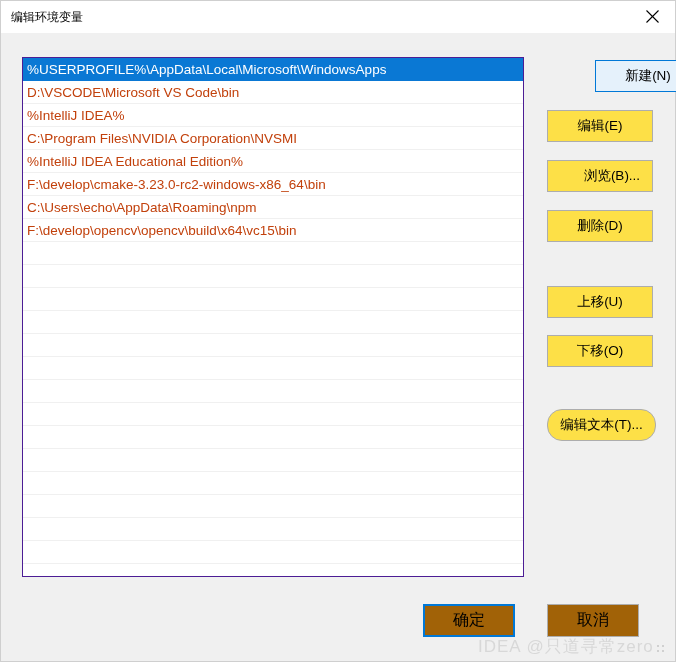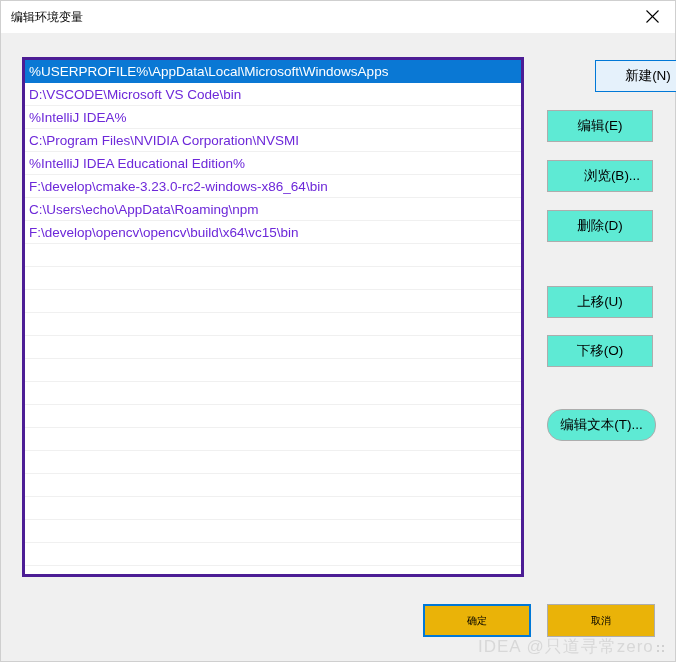--- a/index.html
+++ b/index.html
@@ -60,52 +60,52 @@
   #close-btn svg { display: block; }
 
   
   #list-box {
     position: absolute;
     left: 21px;
     top: 56px;
     width: 502px;
     height: 520px;
     background: #ffffff;
-    border: 3px solid #4c1d95;
+    border: 1px solid #4c1d95;
     box-sizing: border-box;
     overflow: hidden;
   }
   .list-row {
     height: 23px;
     line-height: 23px;
     padding: 0 4px;
     font-size: 13.5px;
     white-space: nowrap;
     overflow: hidden;
     border-bottom: 1px solid #f0f0f0;
     box-sizing: border-box;
-    color: #6d28d9;
+    color: #c2410c;
     cursor: default;
   }
   .list-row.selected {
     background: #0a78d4;
     color: #ffffff;
     border-bottom-color: #0a78d4;
   }
   .list-row.empty {
     color: transparent;
   }
 
   
   .side-btn {
     position: absolute;
     left: 546px;
     width: 106px;
     height: 32px;
-    background: #5eead4;
+    background: #fde047;
     border: 1px solid #adadad;
     box-sizing: border-box;
     font-family: "Liberation Sans", "DejaVu Sans", sans-serif;
     font-size: 13.5px;
     color: #000000;
     display: flex;
     align-items: center;
     justify-content: center;
     cursor: default;
     padding: 0;
@@ -119,27 +119,27 @@
   #btn-edit    { top: 109px; }
   #btn-browse  { top: 159px; padding-left: 24px; }
   #btn-delete  { top: 209px; }
   #btn-moveup  { top: 285px; }
   #btn-movedn  { top: 334px; }
   #btn-edittxt { top: 408px; width: 109px; border-radius: 15px; }
 
   
   .bottom-btn {
     position: absolute;
-    width: 108px;
+    width: 92px;
     height: 33px;
-    background: #eab308;
+    background: #a16207;
     border: 1px solid #adadad;
     box-sizing: border-box;
     font-family: "Liberation Sans", "DejaVu Sans", sans-serif;
-    font-size: 10px;
+    font-size: 16px;
     color: #000000;
     display: flex;
     align-items: center;
     justify-content: center;
     cursor: default;
     padding: 0;
   }
   #btn-ok {
     left: 422px;
     top: 603px;

